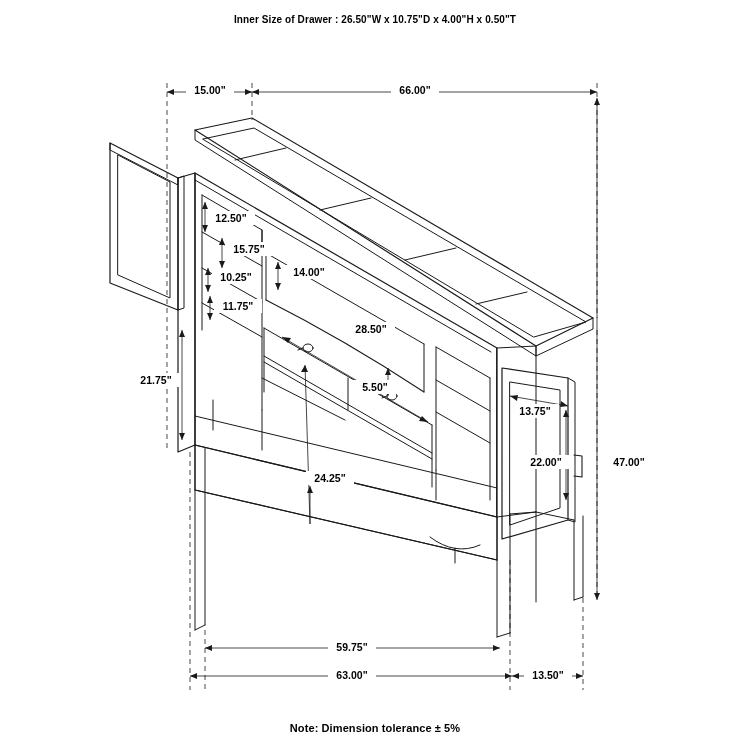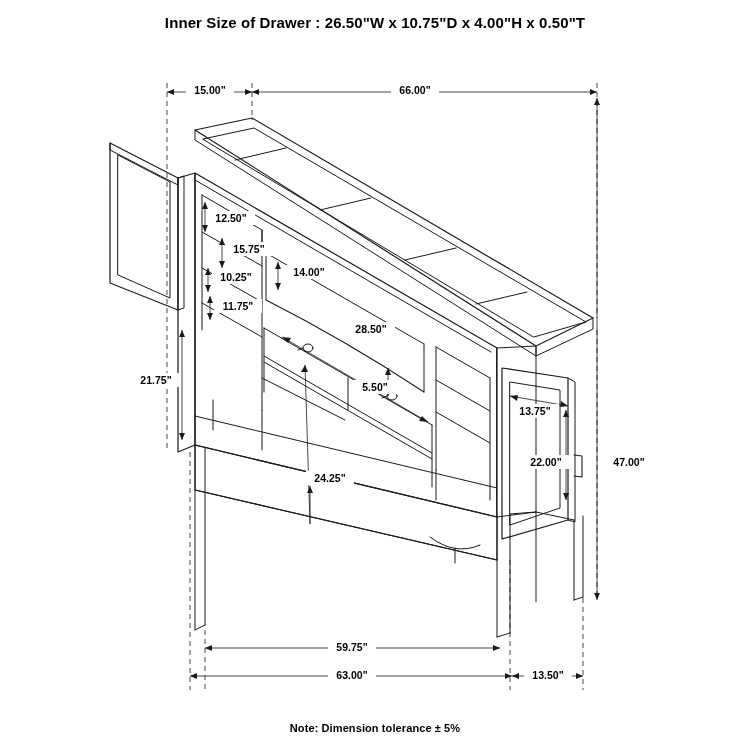--- a/index.html
+++ b/index.html
@@ -19,21 +19,21 @@
     position: relative;
     width: 750px;
     height: 750px;
   }
   .title {
     position: absolute;
     top: 14px;
     left: 0;
     width: 750px;
     text-align: center;
-    font-size: 15px;
+    font-size: 10px;
     font-weight: bold;
     letter-spacing: 0.1px;
   }
   .note {
     position: absolute;
     bottom: 16px;
     left: 0;
     width: 750px;
     text-align: center;
     font-size: 11px;

